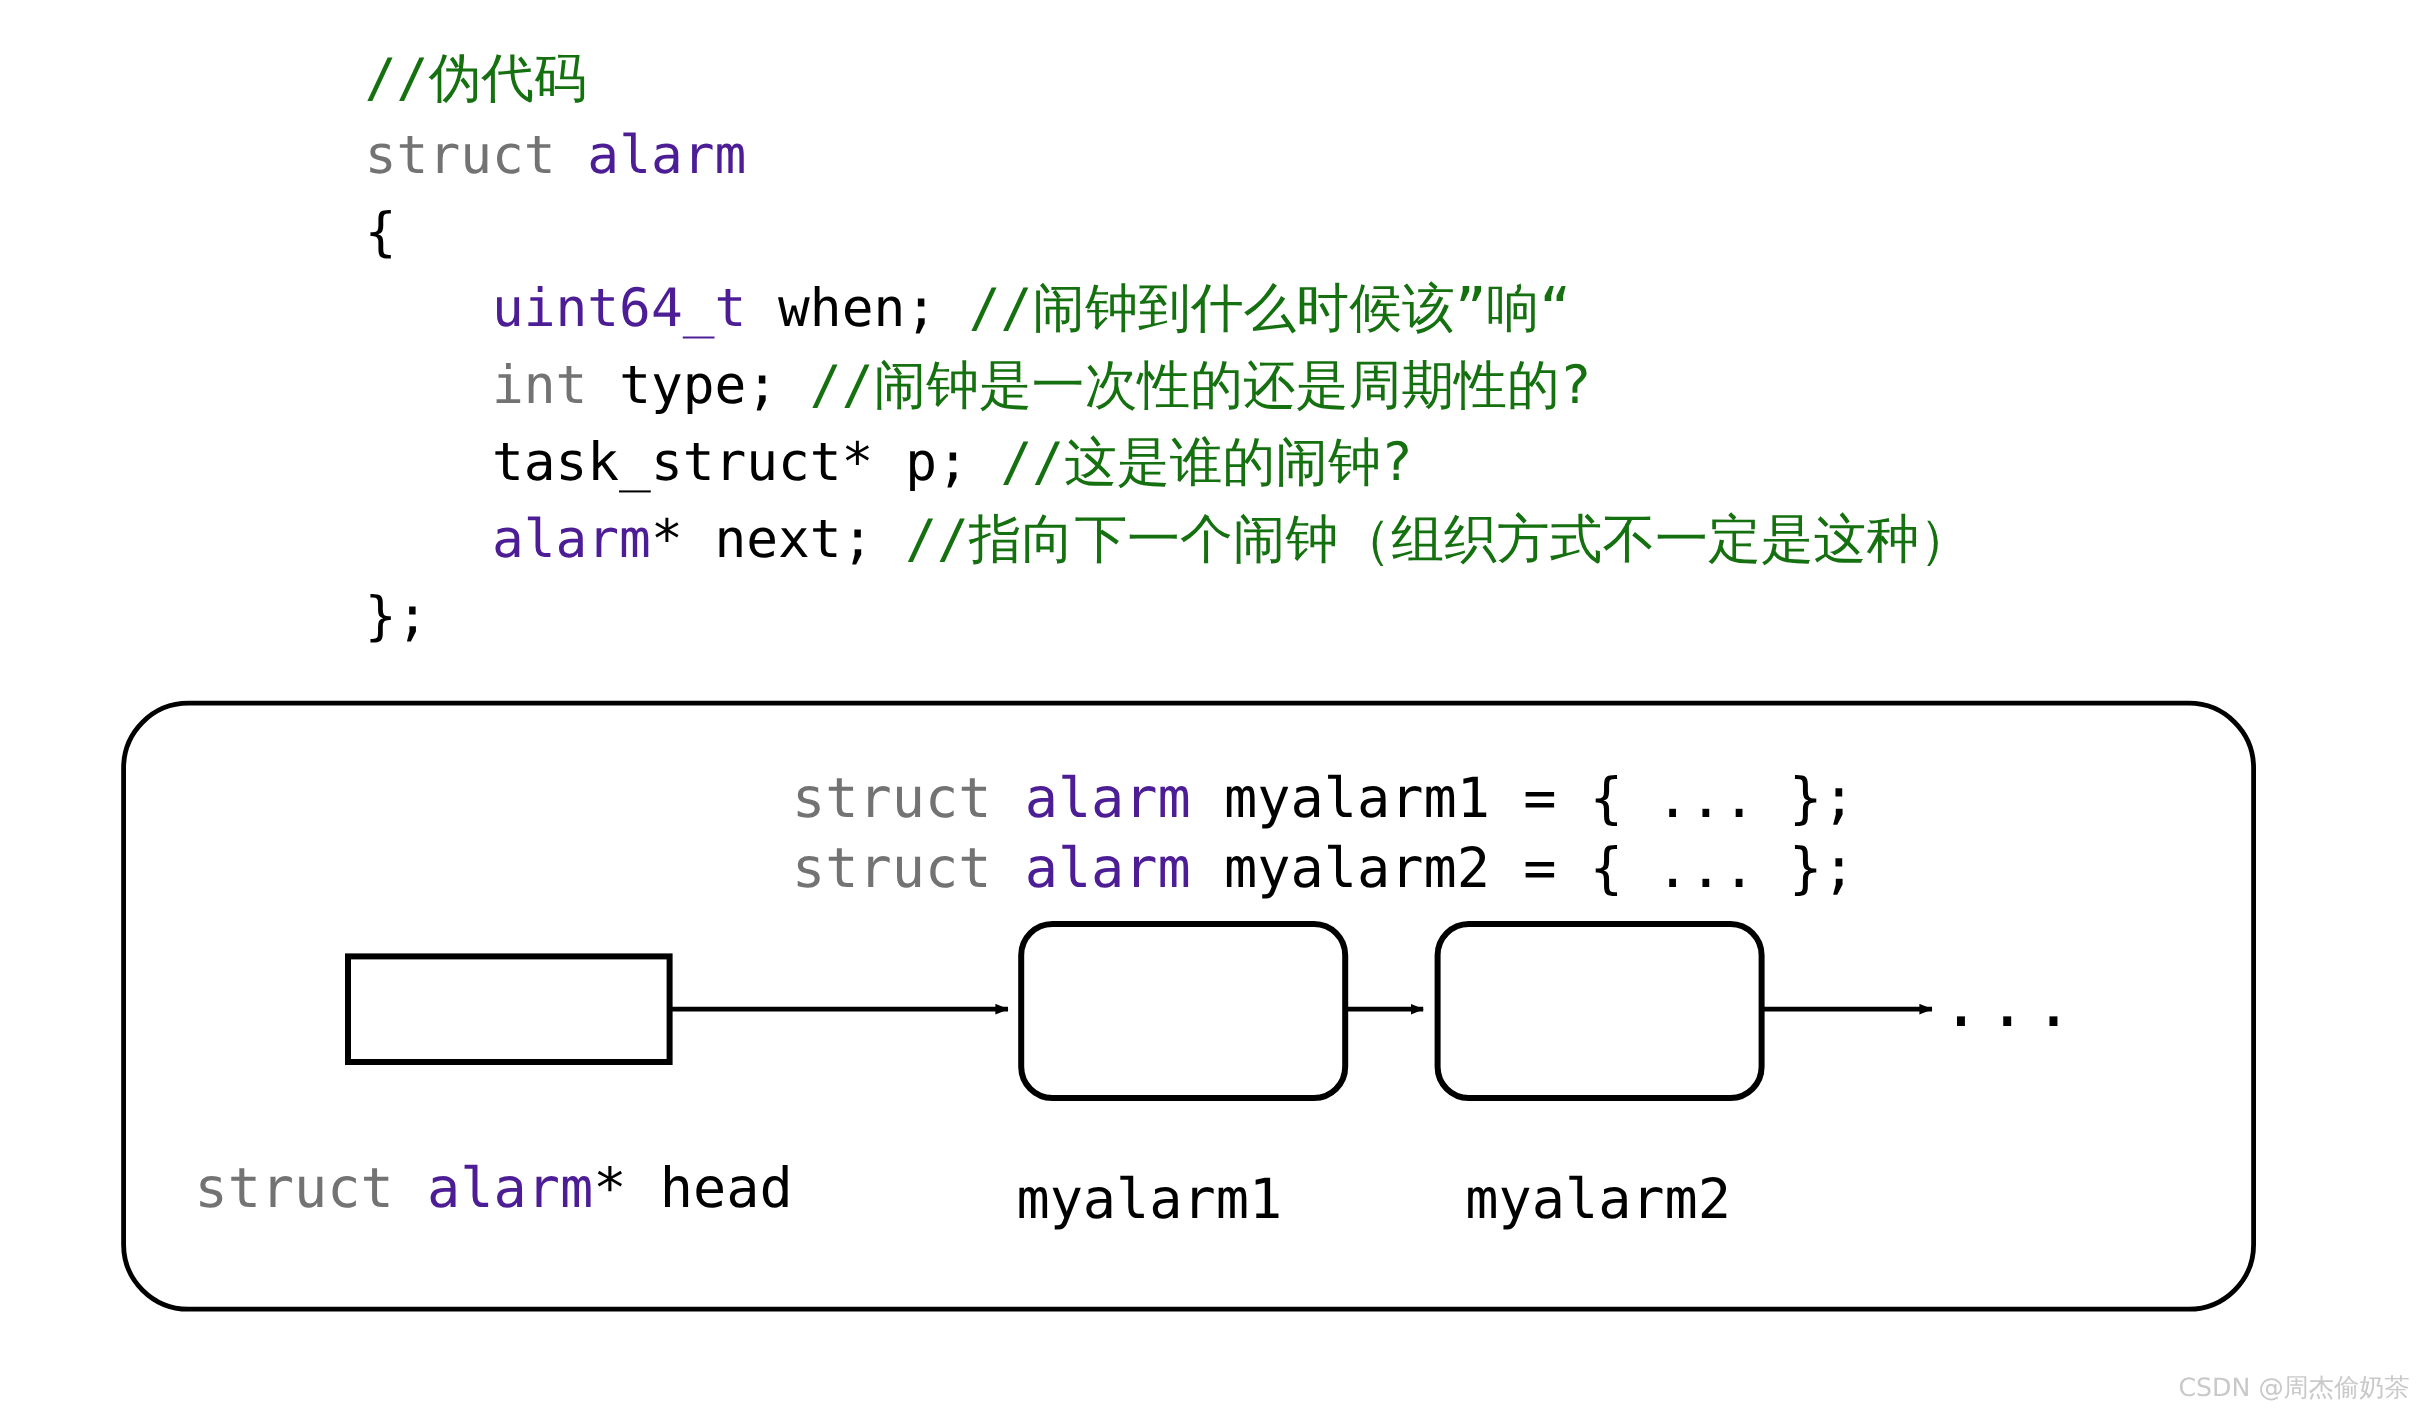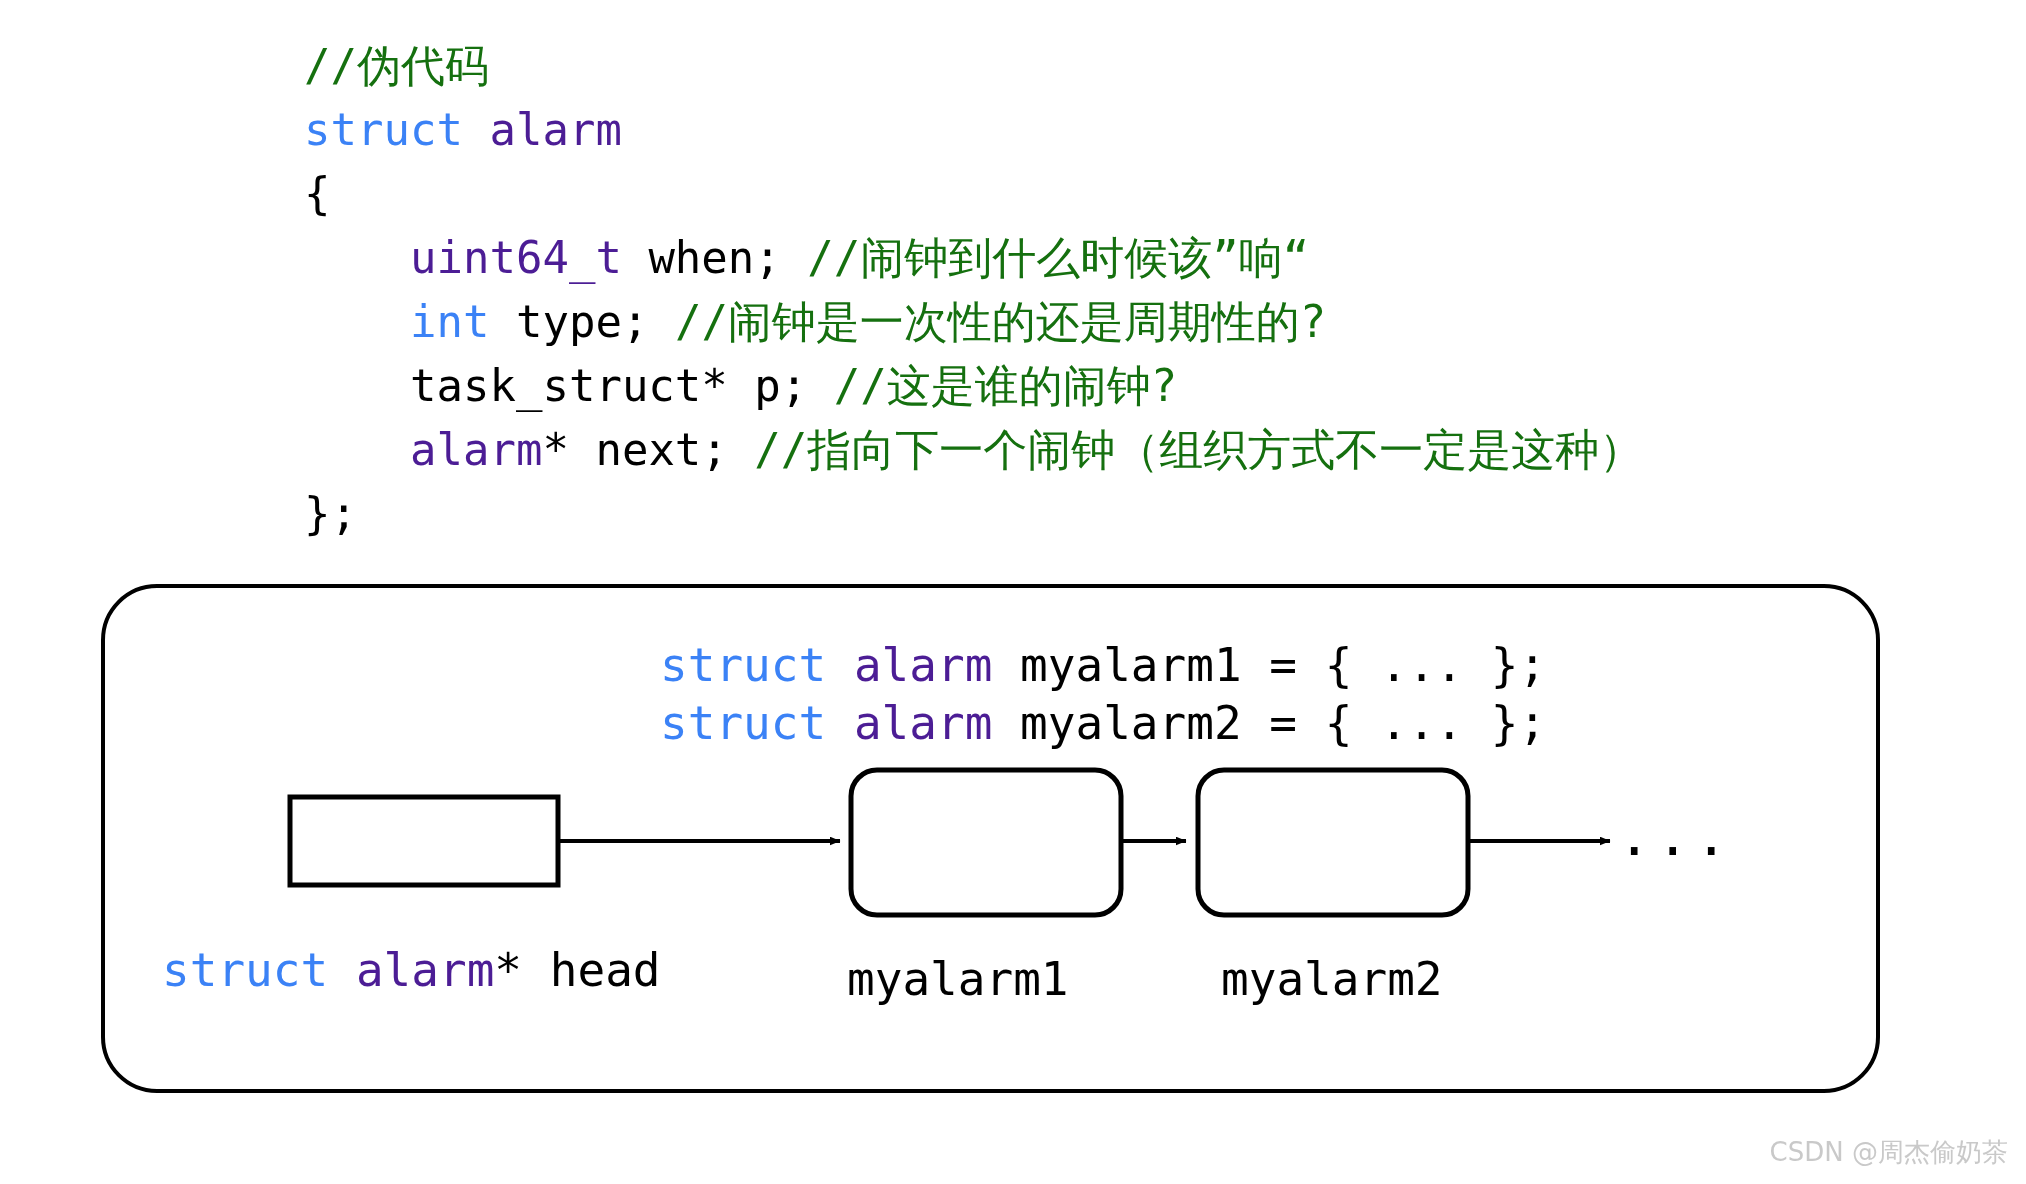--- a/index.html
+++ b/index.html
@@ -20,21 +20,21 @@
     position: absolute;
     left: 304px;
     top: 34px;
     font-family: "DejaVu Sans Mono", monospace;
     font-size: 44px;
     line-height: 64px;
     white-space: pre;
     color: #000000;
   }
   .code-line { white-space: pre; }
-  .kw      { color: #3b82f6; }
+  .kw      { color: #737373; }
   .type    { color: #4c1d95; }
   .cmt     { color: #15700f; }
   .plain   { color: #000000; }
 
   
   .diagram-card {
     position: absolute;
     left: 101px;
     top: 584px;
     width: 1779px;
@@ -68,20 +68,21 @@
   }
 
   
   .caption {
     position: absolute;
     font-family: "DejaVu Sans Mono", monospace;
     font-size: 46px;
     line-height: 54px;
     white-space: pre;
     color: #000000;
+    margin-top: 20px;
   }
   .cap-head     { left: 162px;  top: 943px; }
   .cap-alarm1   { left: 847px;  top: 952px; }
   .cap-alarm2   { left: 1221px; top: 952px; }
 
   
   .tail-dots {
     position: absolute;
     left: 1618px;
     top: 810px;
@@ -91,21 +92,21 @@
     color: #000000;
     line-height: 1;
   }
 
   
   .watermark {
     position: absolute;
     right: 18px;
     bottom: 14px;
     font-family: "DejaVu Sans", sans-serif;
-    font-size: 26px;
+    font-size: 21px;
     color: #c9c9c9;
     white-space: pre;
   }
 </style>
 </head>
 <body>
 
 <div class="code-block" id="code-block"><div class="code-line"><span class="cmt">//伪代码</span></div><div class="code-line"><span class="kw">struct</span><span class="plain"> </span><span class="type">alarm</span></div><div class="code-line"><span class="plain">{</span></div><div class="code-line"><span class="plain">    </span><span class="type">uint64_t</span><span class="plain"> when; </span><span class="cmt">//闹钟到什么时候该”响“</span></div><div class="code-line"><span class="plain">    </span><span class="kw">int</span><span class="plain"> type; </span><span class="cmt">//闹钟是一次性的还是周期性的?</span></div><div class="code-line"><span class="plain">    task_struct* p; </span><span class="cmt">//这是谁的闹钟?</span></div><div class="code-line"><span class="plain">    </span><span class="type">alarm</span><span class="plain">* next; </span><span class="cmt">//指向下一个闹钟（组织方式不一定是这种）</span></div><div class="code-line"><span class="plain">};</span></div></div>
 
 <div class="diagram-card"></div>

